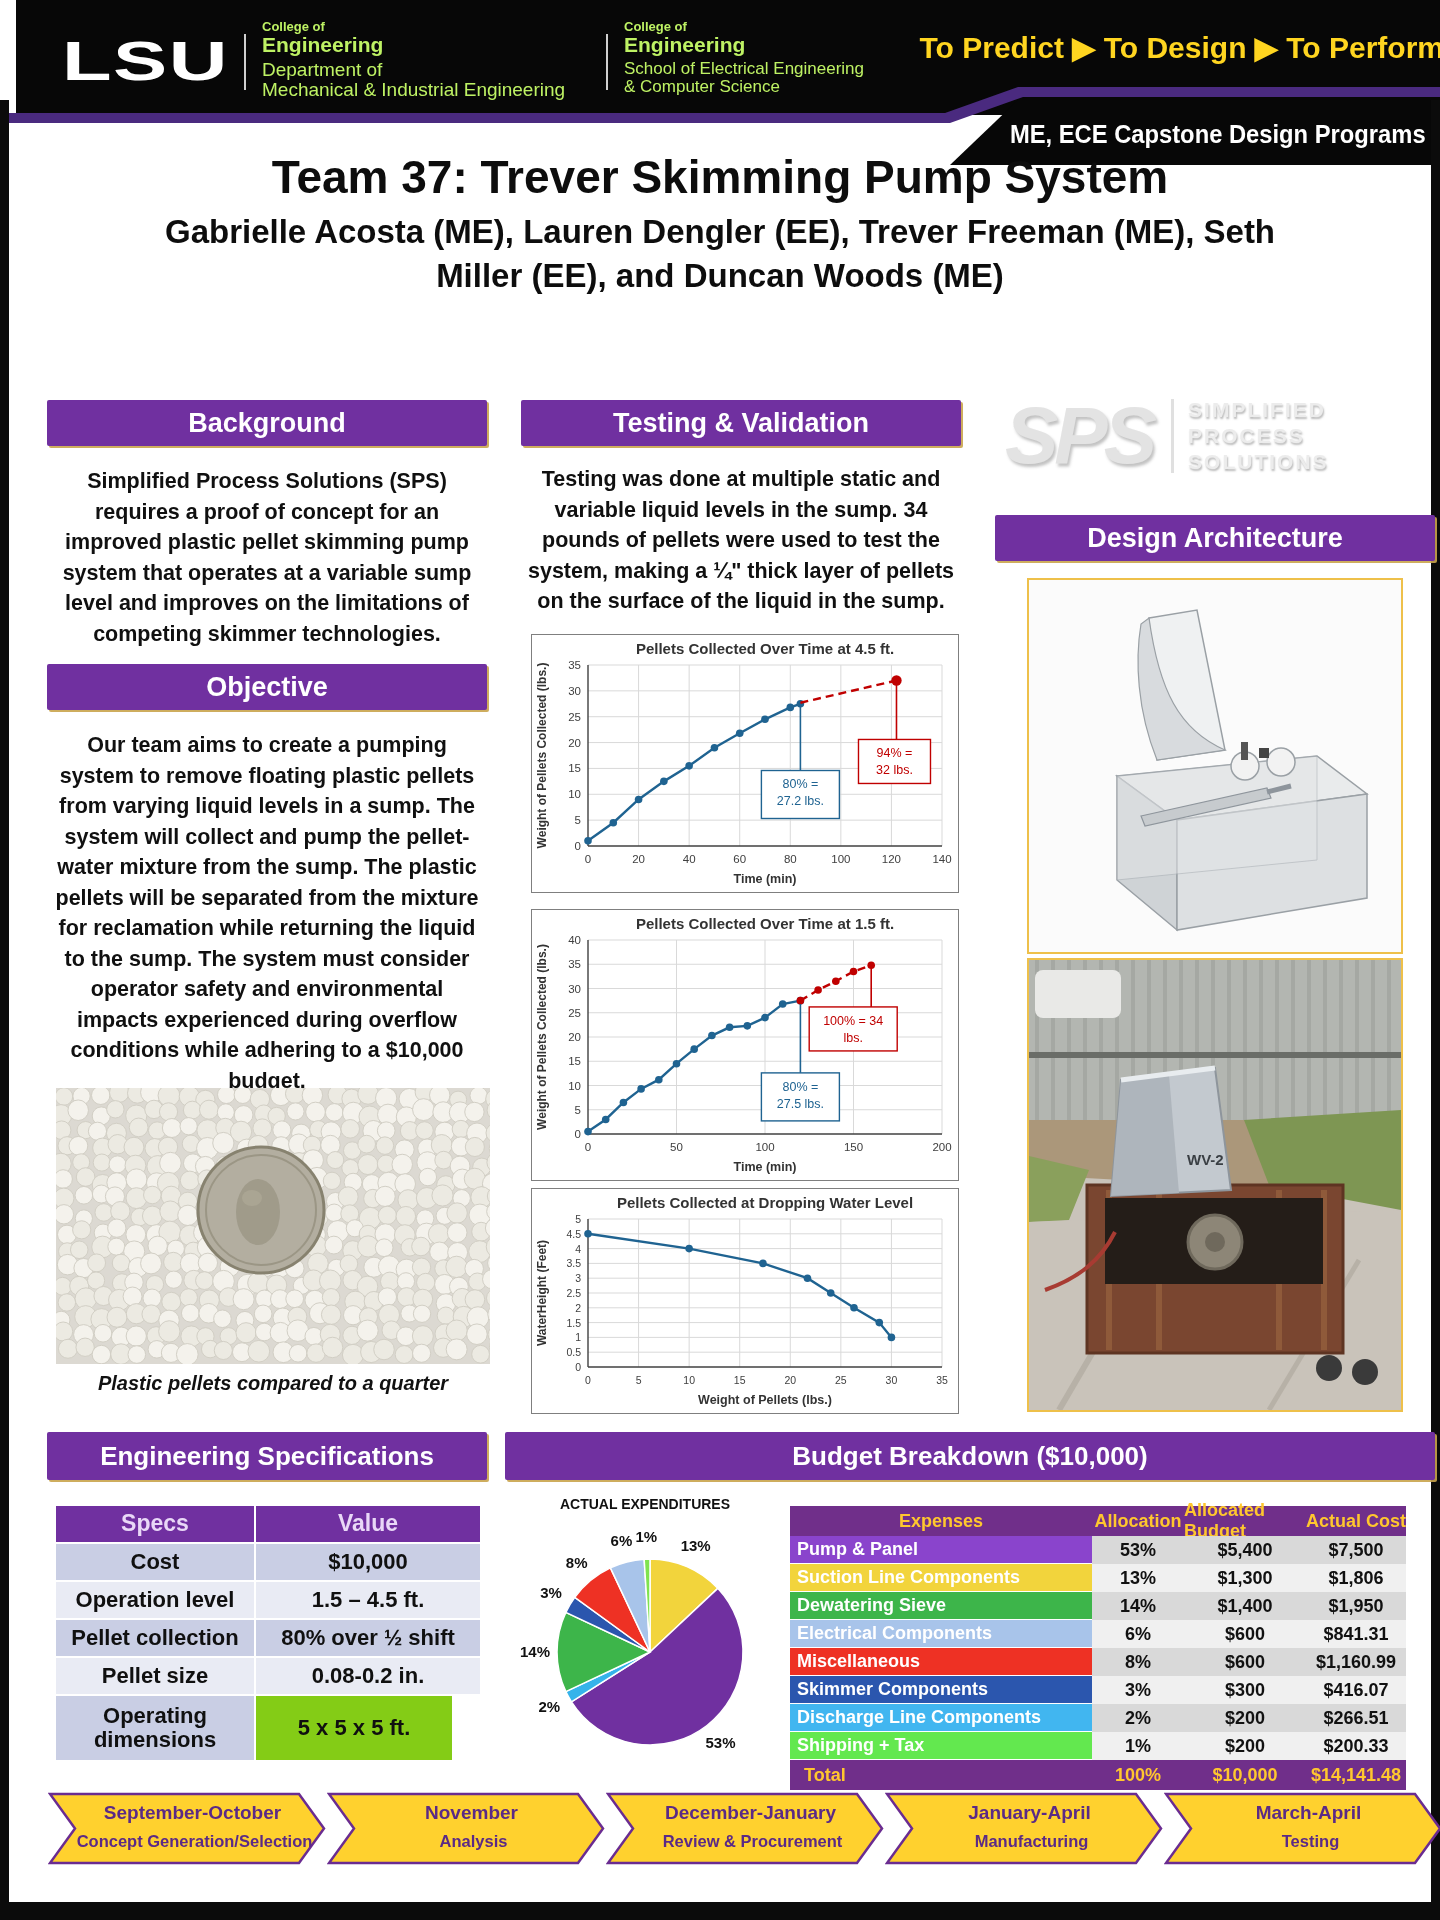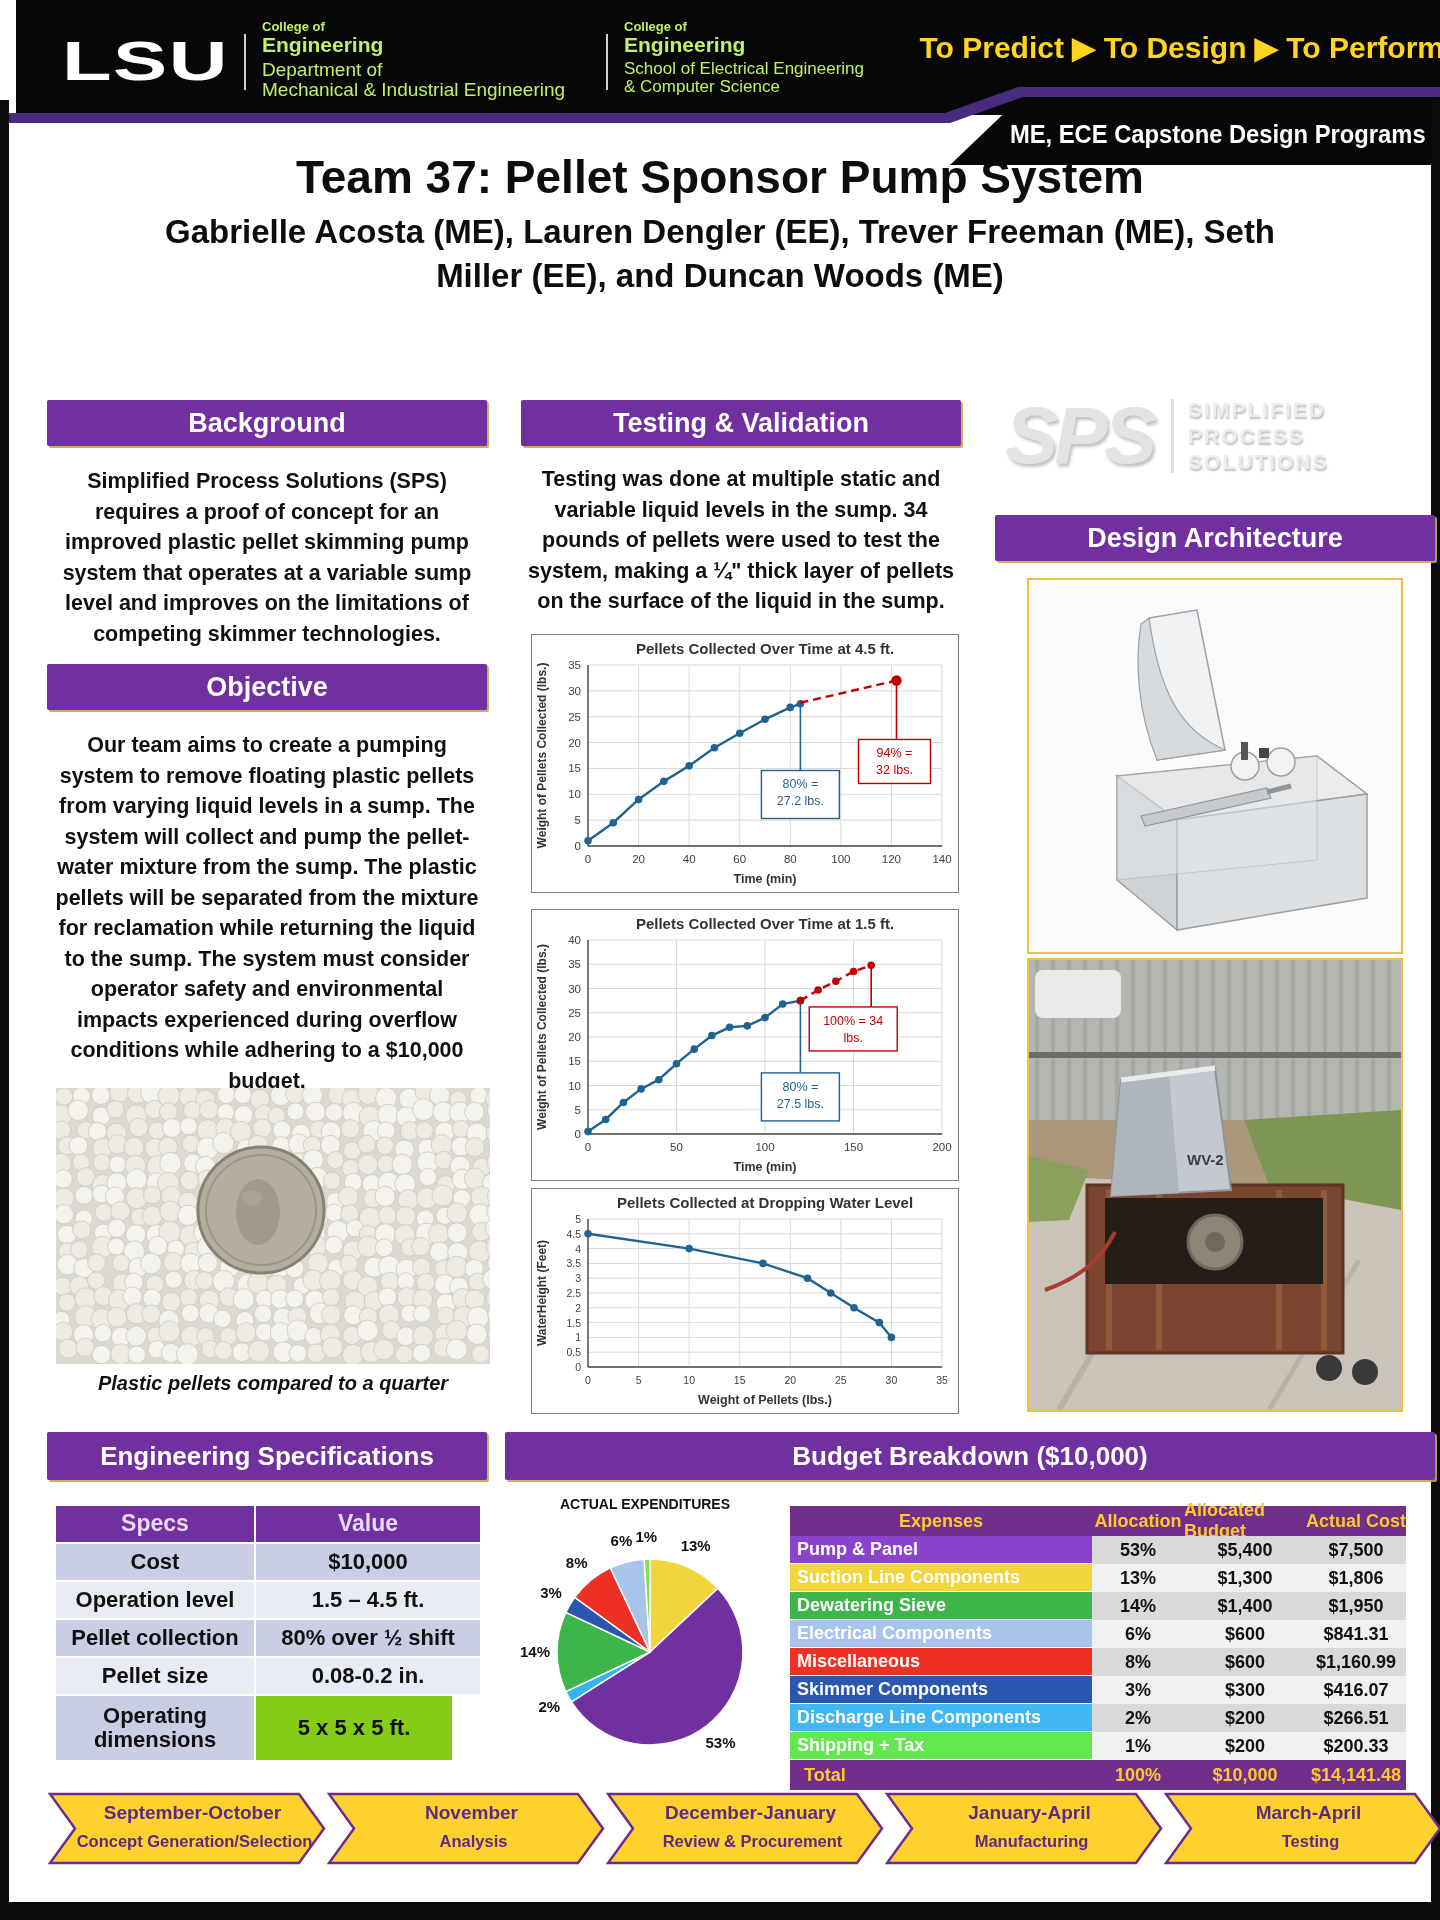--- a/index.html
+++ b/index.html
@@ -92,21 +92,21 @@
   <svg class="hdr-overlay" width="1440" height="170">
     <polygon points="950,165 1020,98 1440,98 1440,165" fill="#070707"></polygon>
     <polygon points="0,113 945,113 1018,87 1440,87 1440,97 1023,97 950,123 0,123" fill="#4a2a7f"></polygon>
   </svg>
   <div class="program-bar">ME, ECE Capstone Design Programs</div>
 
   <div class="side-frame" style="left:0;"></div>
   <div class="side-frame" style="right:0;"></div>
   <div class="bottom-bar"></div>
 
-  <div class="main-title">Team 37: Pellet Sponsor Pump System</div>
+  <div class="main-title">Team 37: Trever Skimming Pump System</div>
   <div class="authors">Gabrielle Acosta (ME), Lauren Dengler (EE), Trever Freeman (ME), Seth Miller (EE), and Duncan Woods (ME)</div>
 
   <div class="hdr" style="left:47px;top:400px;width:440px;">Background</div>
   <div class="para" style="left:50px;top:466px;width:434px;">Simplified Process Solutions (SPS) requires a proof of concept for an improved plastic pellet skimming pump system that operates at a variable sump level and improves on the limitations of competing skimmer technologies.</div>
 
   <div class="hdr" style="left:47px;top:664px;width:440px;">Objective</div>
   <div class="para" style="left:50px;top:730px;width:434px;">Our team aims to create a pumping system to remove floating plastic pellets from varying liquid levels in a sump. The system will collect and pump the pellet-water mixture from the sump. The plastic pellets will be separated from the mixture for reclamation while returning the liquid to the sump. The system must consider operator safety and environmental impacts experienced during overflow conditions while adhering to a $10,000 budget.</div>
 
   <div id="pellets-photo" style="position:absolute;left:56px;top:1088px;"><svg width="434" height="276" viewBox="0 0 434 276">
         <rect x="0" y="0" width="434" height="276" fill="#dcd9d2"></rect>

